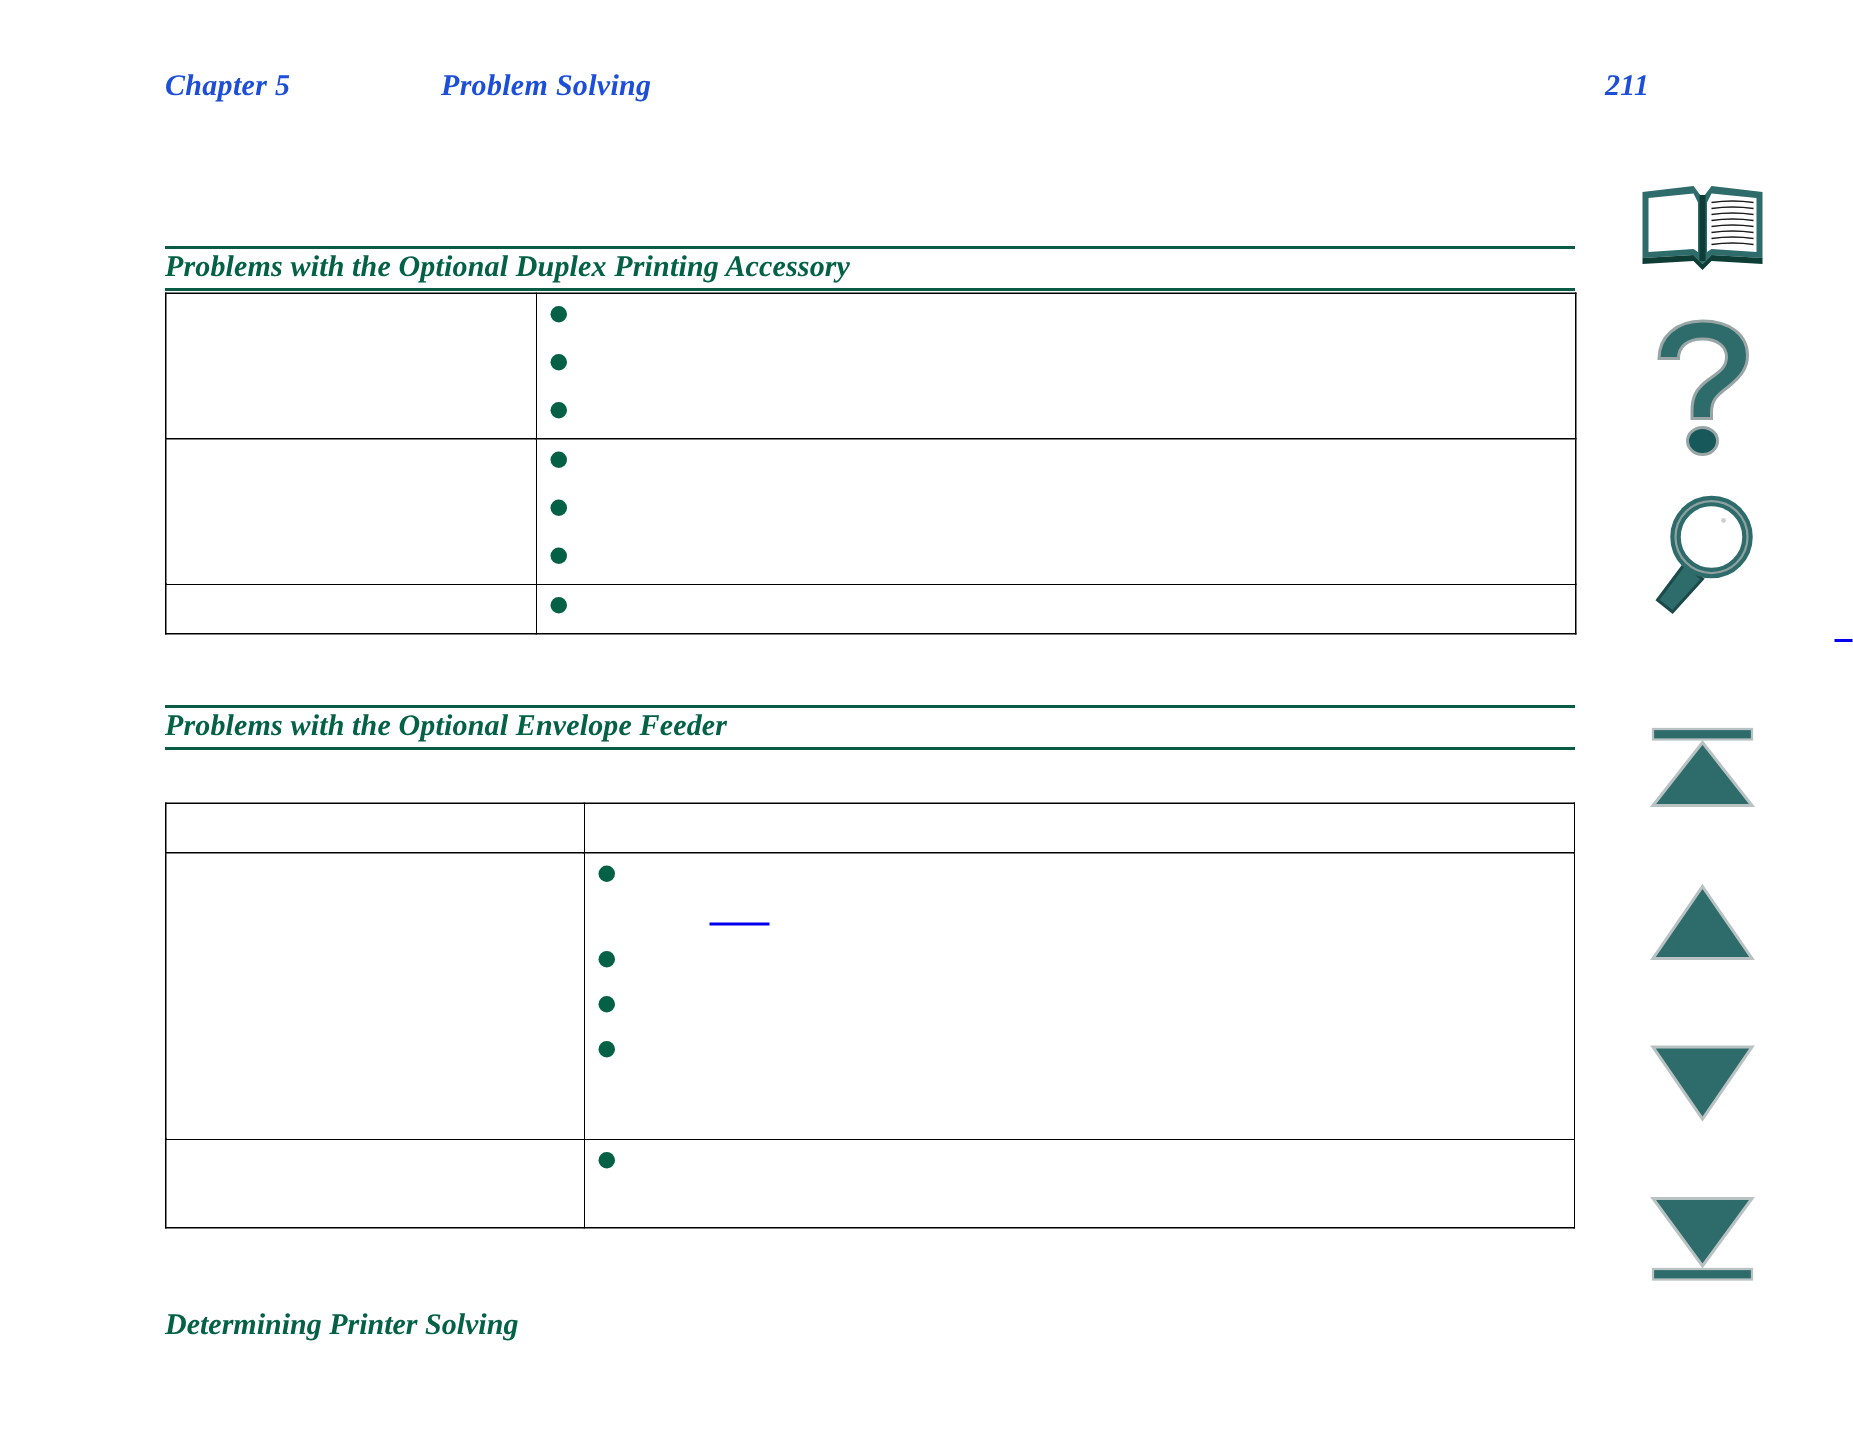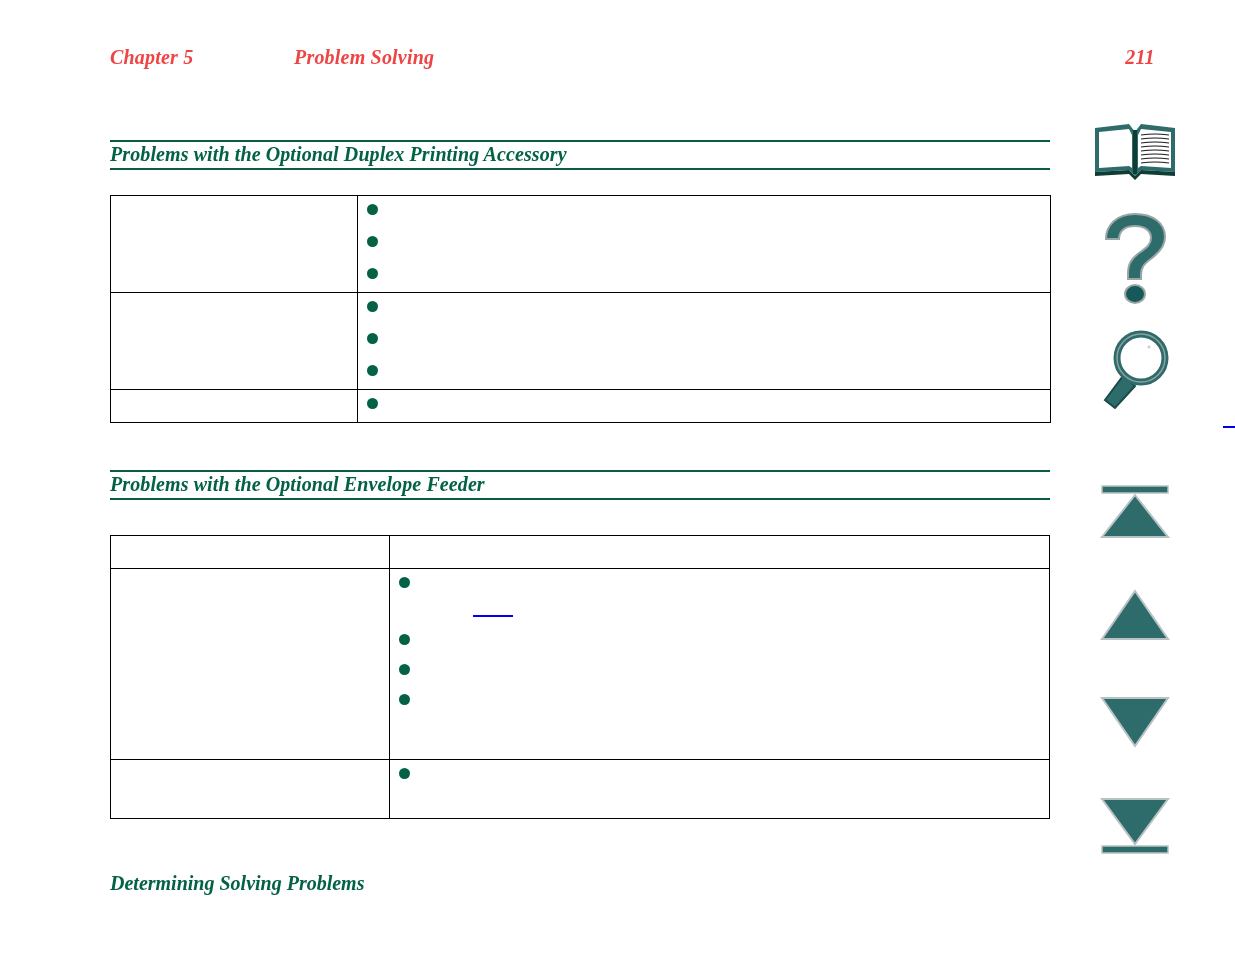--- a/index.html
+++ b/index.html
@@ -22,27 +22,27 @@
     top: 46px;
     width: 1000px;
     height: 34px;
   }
   .hdr-text {
     position: absolute;
     top: 0;
     font-style: italic;
     font-weight: bold;
     font-size: 20px;
-    color: #ef4444;
+    color: #1d4ed8;
     letter-spacing: 0.2px;
     white-space: pre;
   }
   #hdr-chapter { left: 0px; }
   #hdr-title   { left: 137px; margin-left: 47px; }
-  #hdr-pageno  { left: 960px; width: 140px; text-align: center; }
+  #hdr-pageno  { left: 960px; width: 140px; text-align: left; }
 
   
   .section-head {
     position: absolute;
     left: 110px;
     width: 940px;
     border-top: 2px solid #0b5c45;
     border-bottom: 2px solid #0b5c45;
     height: 26px;
   }
@@ -50,21 +50,21 @@
     position: absolute;
     left: 0px;
     top: 1px;
     font-style: italic;
     font-weight: bold;
     font-size: 20px;
     color: #036146;
     white-space: pre;
     letter-spacing: 0.1px;
   }
-  #section-head-duplex   { top: 140px; }
+  #section-head-duplex   { top: 164px; }
   #section-head-envelope { top: 470px; }
 
   
   #heading-determining {
     position: absolute;
     left: 110px;
     top: 872px;
     font-style: italic;
     font-weight: bold;
     font-size: 20px;
@@ -308,21 +308,21 @@
           <li style="min-height:45px;">
             <span class="bullet-dot"></span>
             <span class="cell-text"></span>
           </li>
         </ul>
       </td>
     </tr>
   </tbody>
 </table>
 
-<div id="heading-determining">Determining Solving Problems</div>
+<div id="heading-determining">Determining Printer Solving</div>
 
 <div id="nav-sidebar">
 
   <div class="nav-btn" id="nav-book">
     <svg width="92" height="62" viewBox="0 0 92 62" aria-hidden="true">
       <path d="M6 8 L40 4 L46 12 L52 4 L86 8 L86 52 L52 50 L46 56 L40 50 L6 52 Z" fill="#2e6b6b"></path>
       <path d="M10 12 L40 9 L43 15 L43 48 L40 46 L10 48 Z" fill="#ffffff"></path>
       <path d="M49 15 L52 9 L82 12 L82 48 L52 46 L49 48 Z" fill="#ffffff"></path>
       <g stroke="#1b1b1b" stroke-width="1.1" fill="none">
         <path d="M52 15 Q66 13 80 15"></path>

